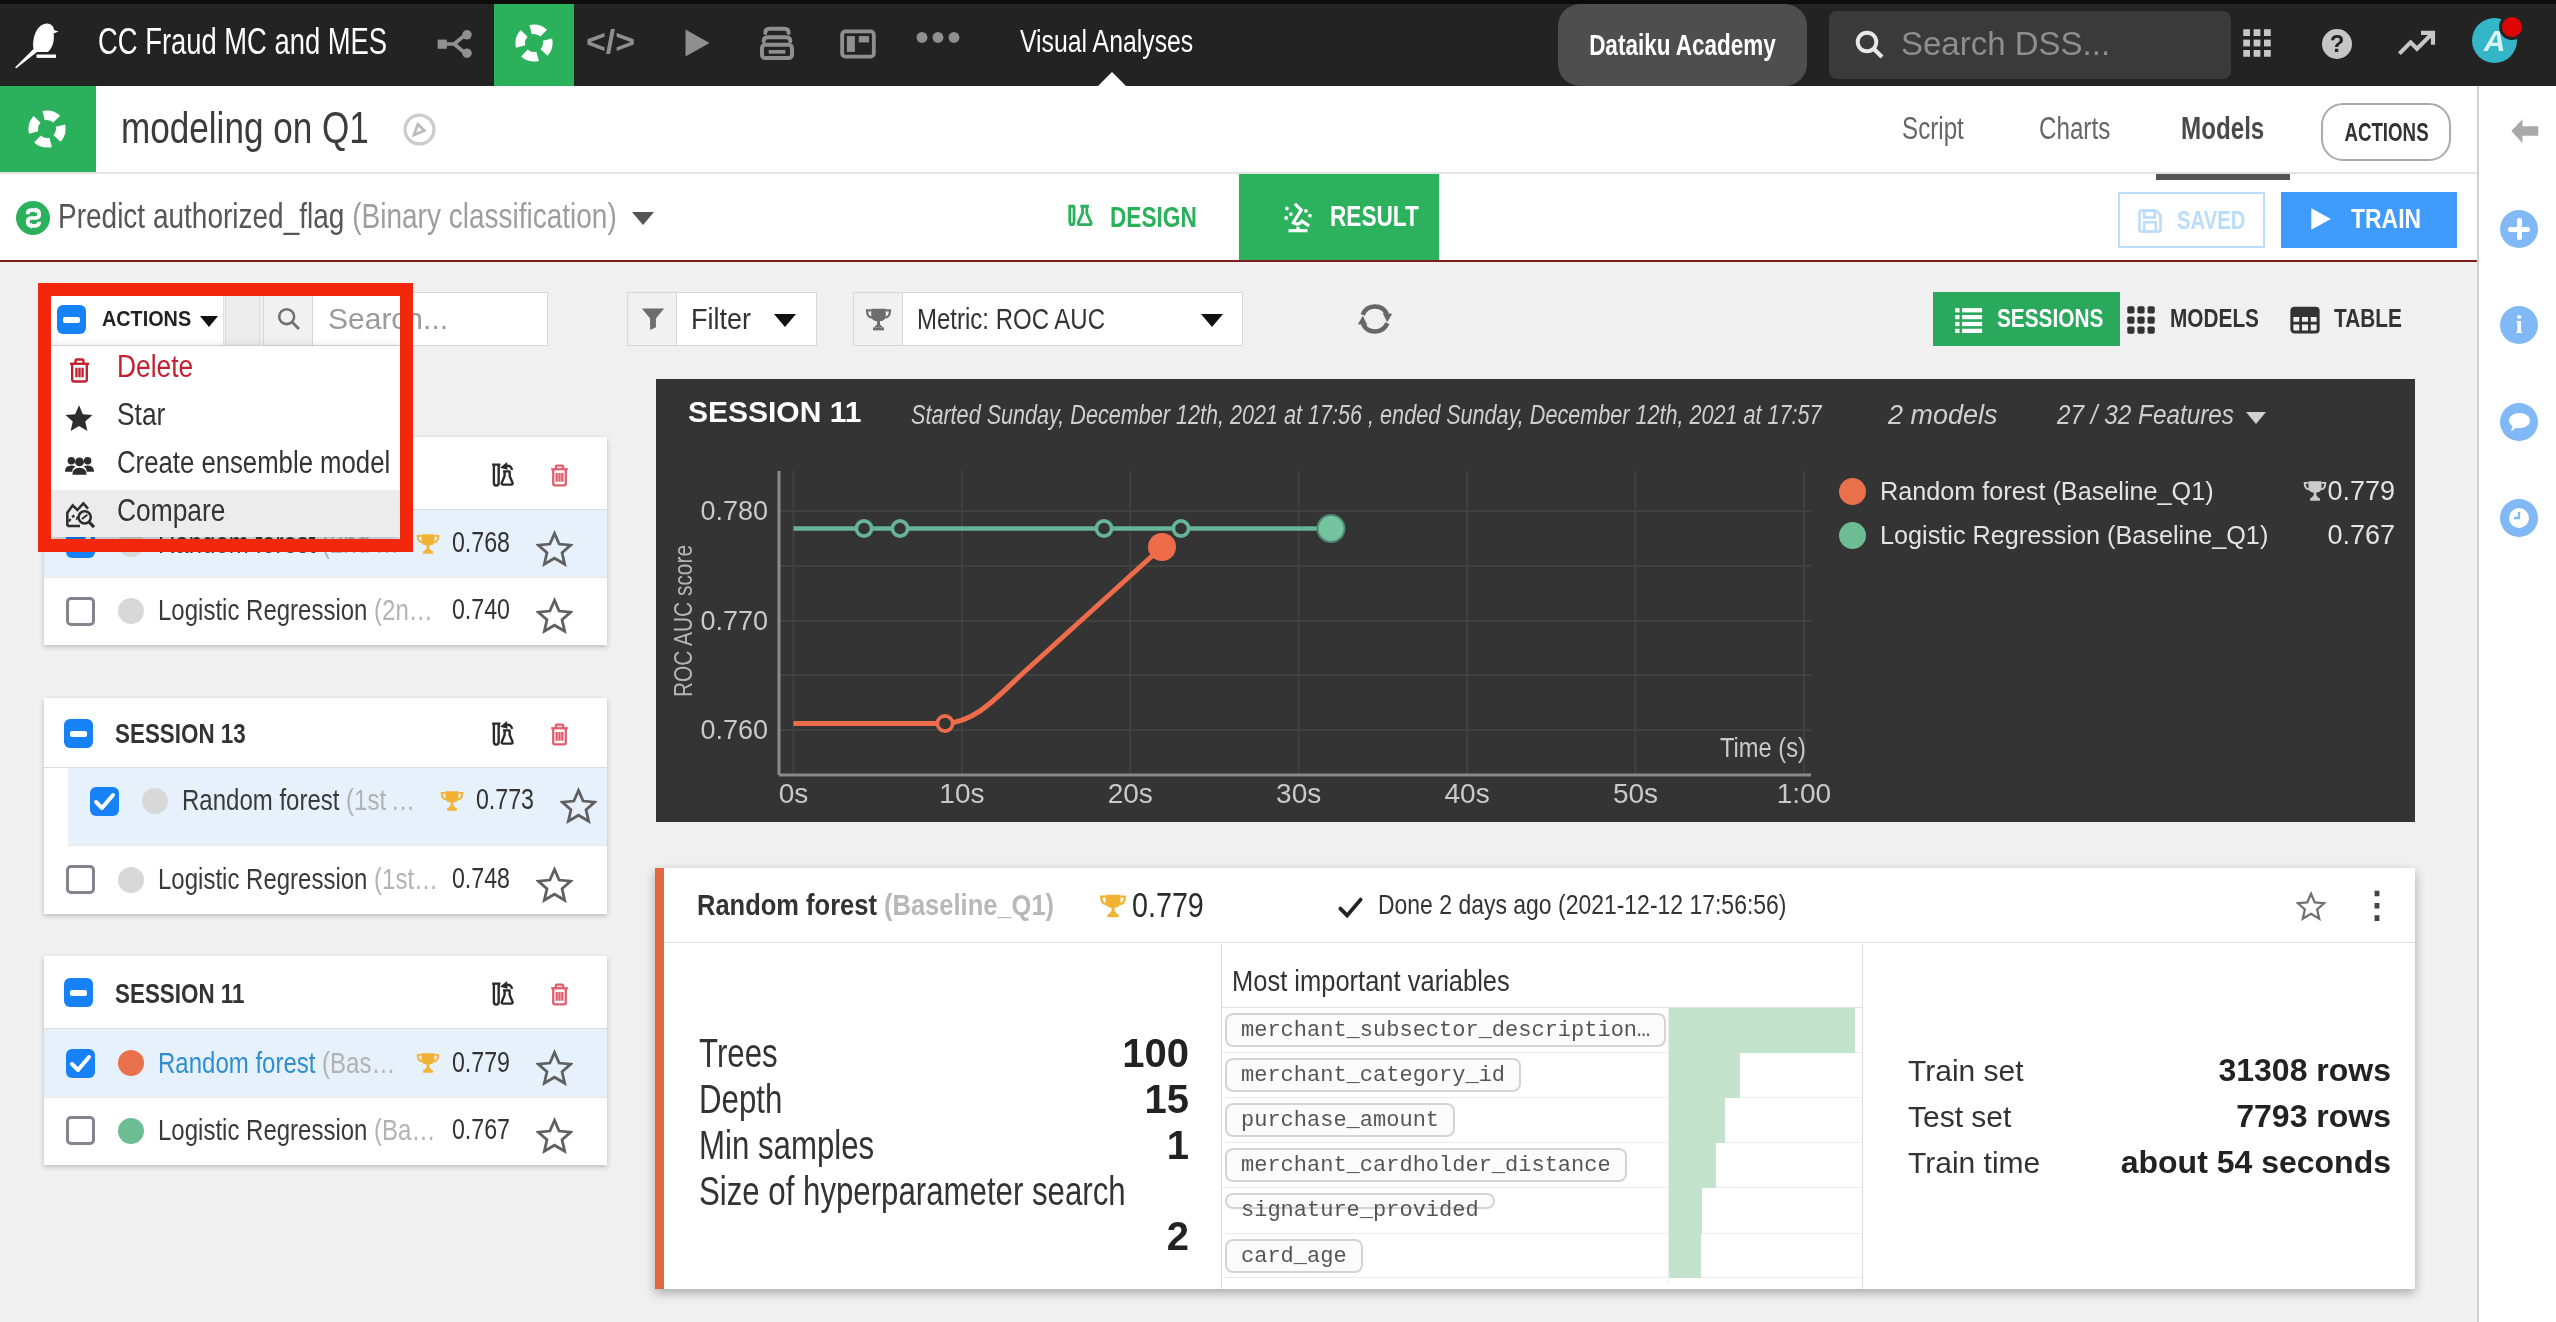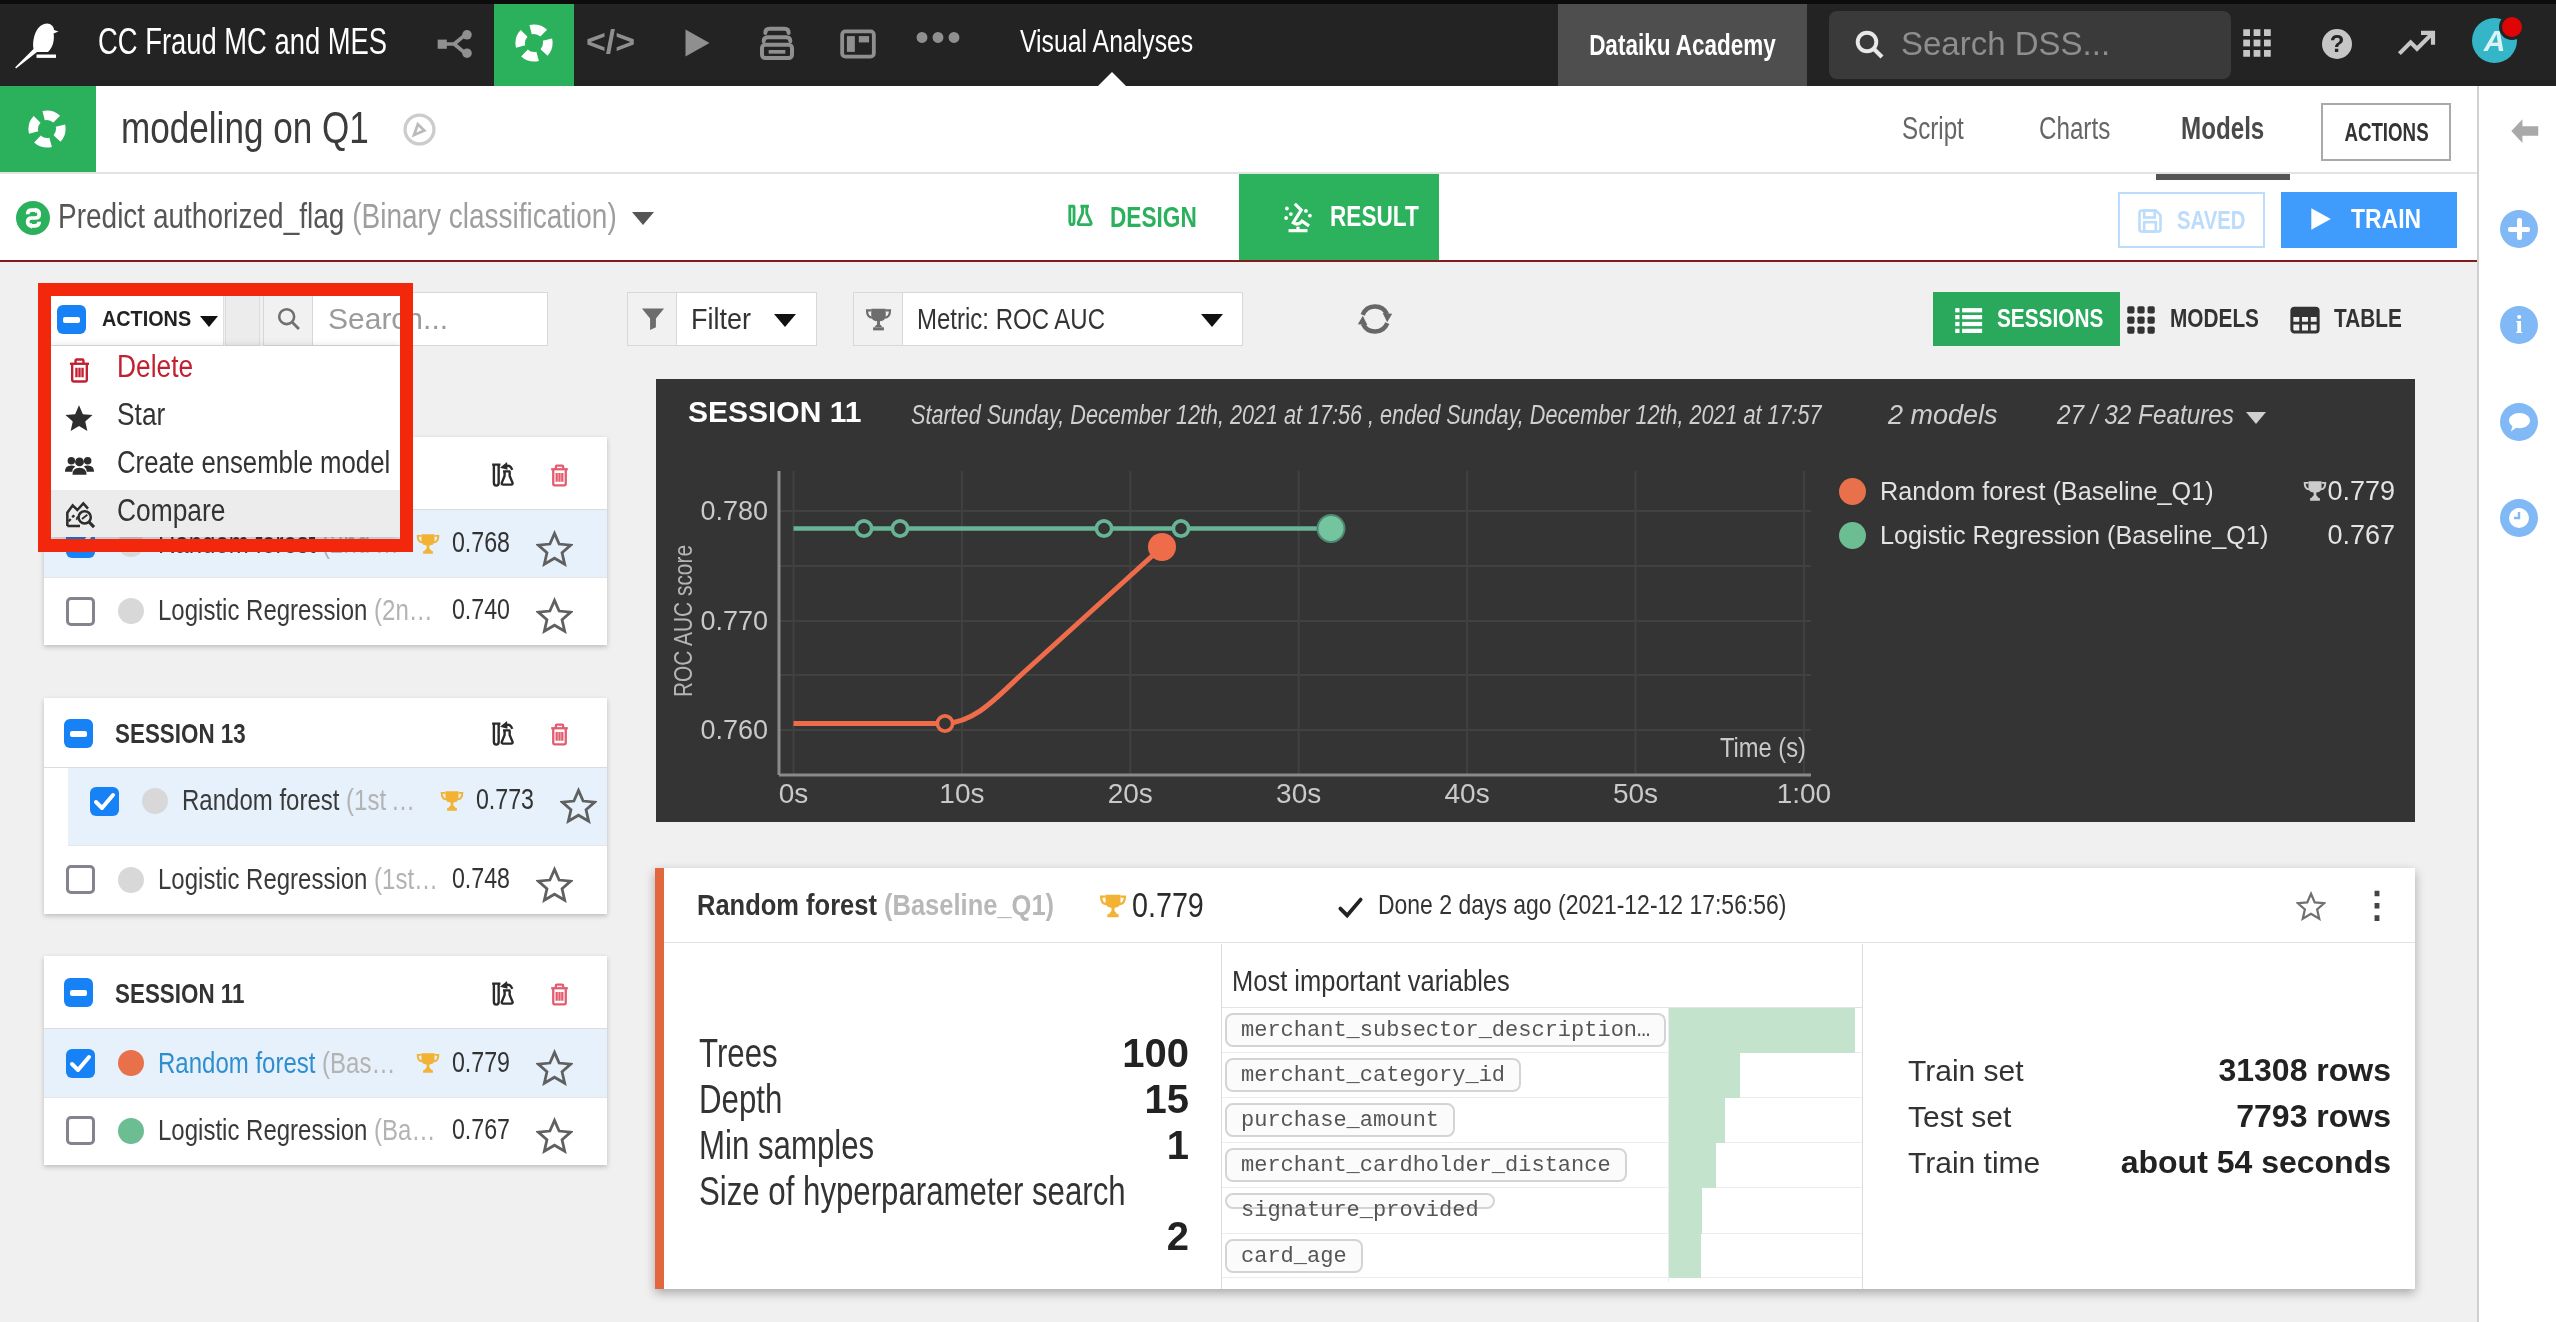--- a/index.html
+++ b/index.html
@@ -1,19 +1,19 @@
 <!DOCTYPE html>
 <html><head>
 <meta charset="utf-8">
 <style>
   * { margin:0; padding:0; box-sizing:border-box; }
   html,body { width:2556px; height:1322px; overflow:hidden; }
   body { font-family:"Liberation Sans", sans-serif; background:#f0f0f0; position:relative; }
   .abs { position:absolute; }
-  .flex { display:flex; align-items:center; }
+  .flex { display:flex; align-items:center;border-radius:22px; }
   svg { display:block; }
   .caret { width:0; height:0; border-left:11px solid transparent; border-right:11px solid transparent; border-top:13px solid #333; display:inline-block; }
   .tx  { transform:scaleX(0.78); transform-origin:0 50%; white-space:nowrap; }
   .tx8 { transform:scaleX(0.8);  transform-origin:0 50%; white-space:nowrap; }
   .tx85{ transform:scaleX(0.85); transform-origin:0 50%; white-space:nowrap; }
   .tx9 { transform:scaleX(0.9);  transform-origin:0 50%; white-space:nowrap; }
 </style>
 </head>
 <body>
 

